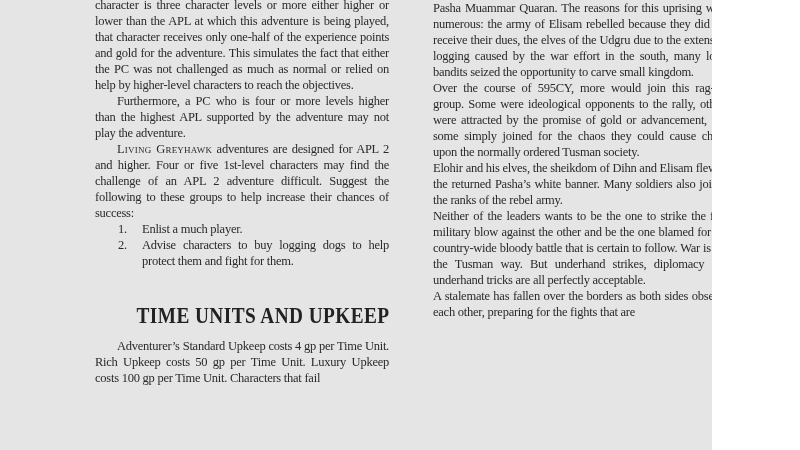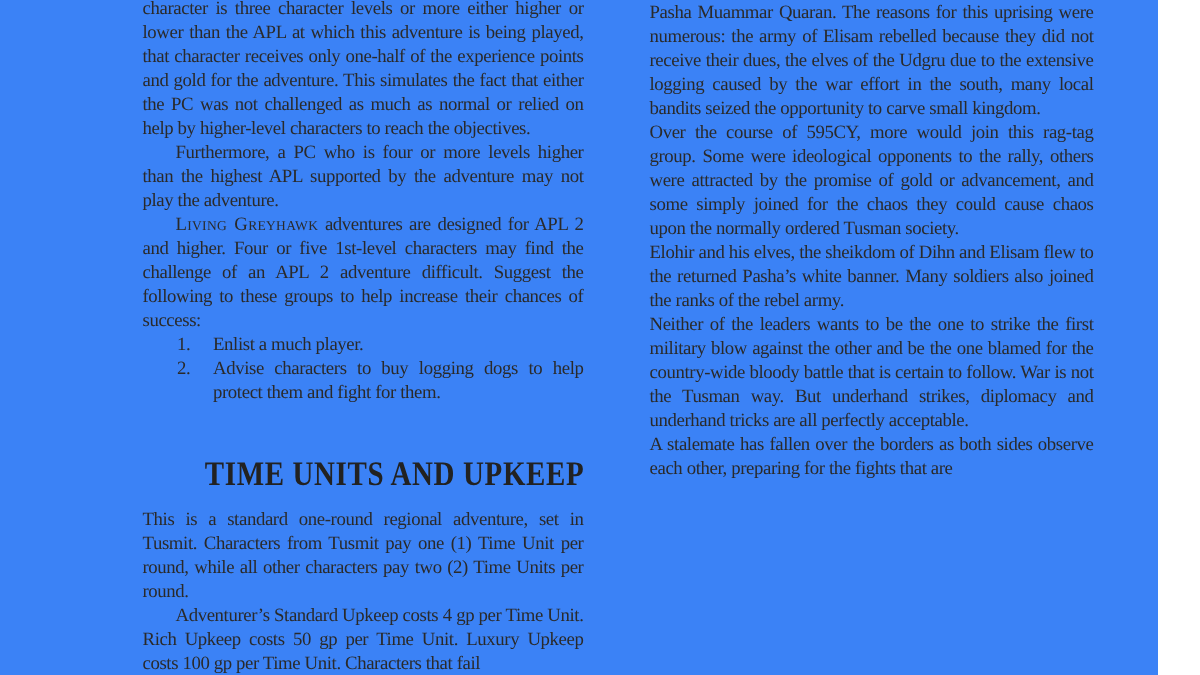--- a/index.html
+++ b/index.html
@@ -5,23 +5,23 @@
   * { margin:0; padding:0; box-sizing:border-box; }
   html, body { width:800px; height:450px; }
   body {
     background:#ffffff;
     font-family:"Liberation Serif", serif;
     color:#2a2a2a;
     overflow:hidden;
   }
   .page {
     position:relative;
-    width:772px; height:450px;
+    width:712px; height:450px;
     overflow:hidden;
-    background:#3b82f6;
+    background:#e5e5e5;
   }
   .col {
     position:absolute;
     font-size:12.5px;
     line-height:16px;
     text-align:justify;
     letter-spacing:-0.25px;
   }
   .col p { margin:0; }
   .indent { text-indent:22px;font-family:Liberation Serif, serif; }
@@ -69,21 +69,20 @@
       <div class="list-row">
         <span class="list-num">2.</span>
         <span class="list-text">Advise characters to buy logging dogs to help protect them and fight for them.</span>
       </div>
     </div>
   </div>
 
   <h1 class="section-heading">TIME UNITS AND UPKEEP</h1>
 
   <div class="col left-bottom">
-    <p>This is a standard one-round regional adventure, set in Tusmit.  Characters from Tusmit pay one (1) Time Unit per round, while all other characters pay two (2) Time Units per round.</p>
     <p class="indent">Adventurer’s Standard Upkeep costs 4 gp per Time Unit. Rich Upkeep costs 50 gp per Time Unit. Luxury Upkeep costs 100 gp per Time Unit. Characters that fail</p>
   </div>
 
   <div class="col right-col">
     <p>Pasha Muammar Quaran. The reasons for this uprising were numerous: the army of Elisam rebelled because they did not receive their dues, the elves of the Udgru due to the extensive logging caused by the war effort in the south, many local bandits seized the opportunity to carve small kingdom.</p>
     <p>Over the course of 595CY, more would join this rag-tag group. Some were ideological opponents to the rally, others were attracted by the promise of gold or advancement, and some simply joined for the chaos they could cause chaos upon the normally ordered Tusman society.</p>
     <p>Elohir and his elves, the sheikdom of Dihn and Elisam flew to the returned Pasha’s white banner. Many soldiers also joined the ranks of the rebel army.</p>
     <p>Neither of the leaders wants to be the one to strike the first military blow against the other and be the one blamed for the country-wide bloody battle that is certain to follow. War is not the Tusman way. But underhand strikes, diplomacy and underhand tricks are all perfectly acceptable.</p>
     <p>A stalemate has fallen over the borders as both sides observe each other, preparing for the fights that are</p>
   </div>

